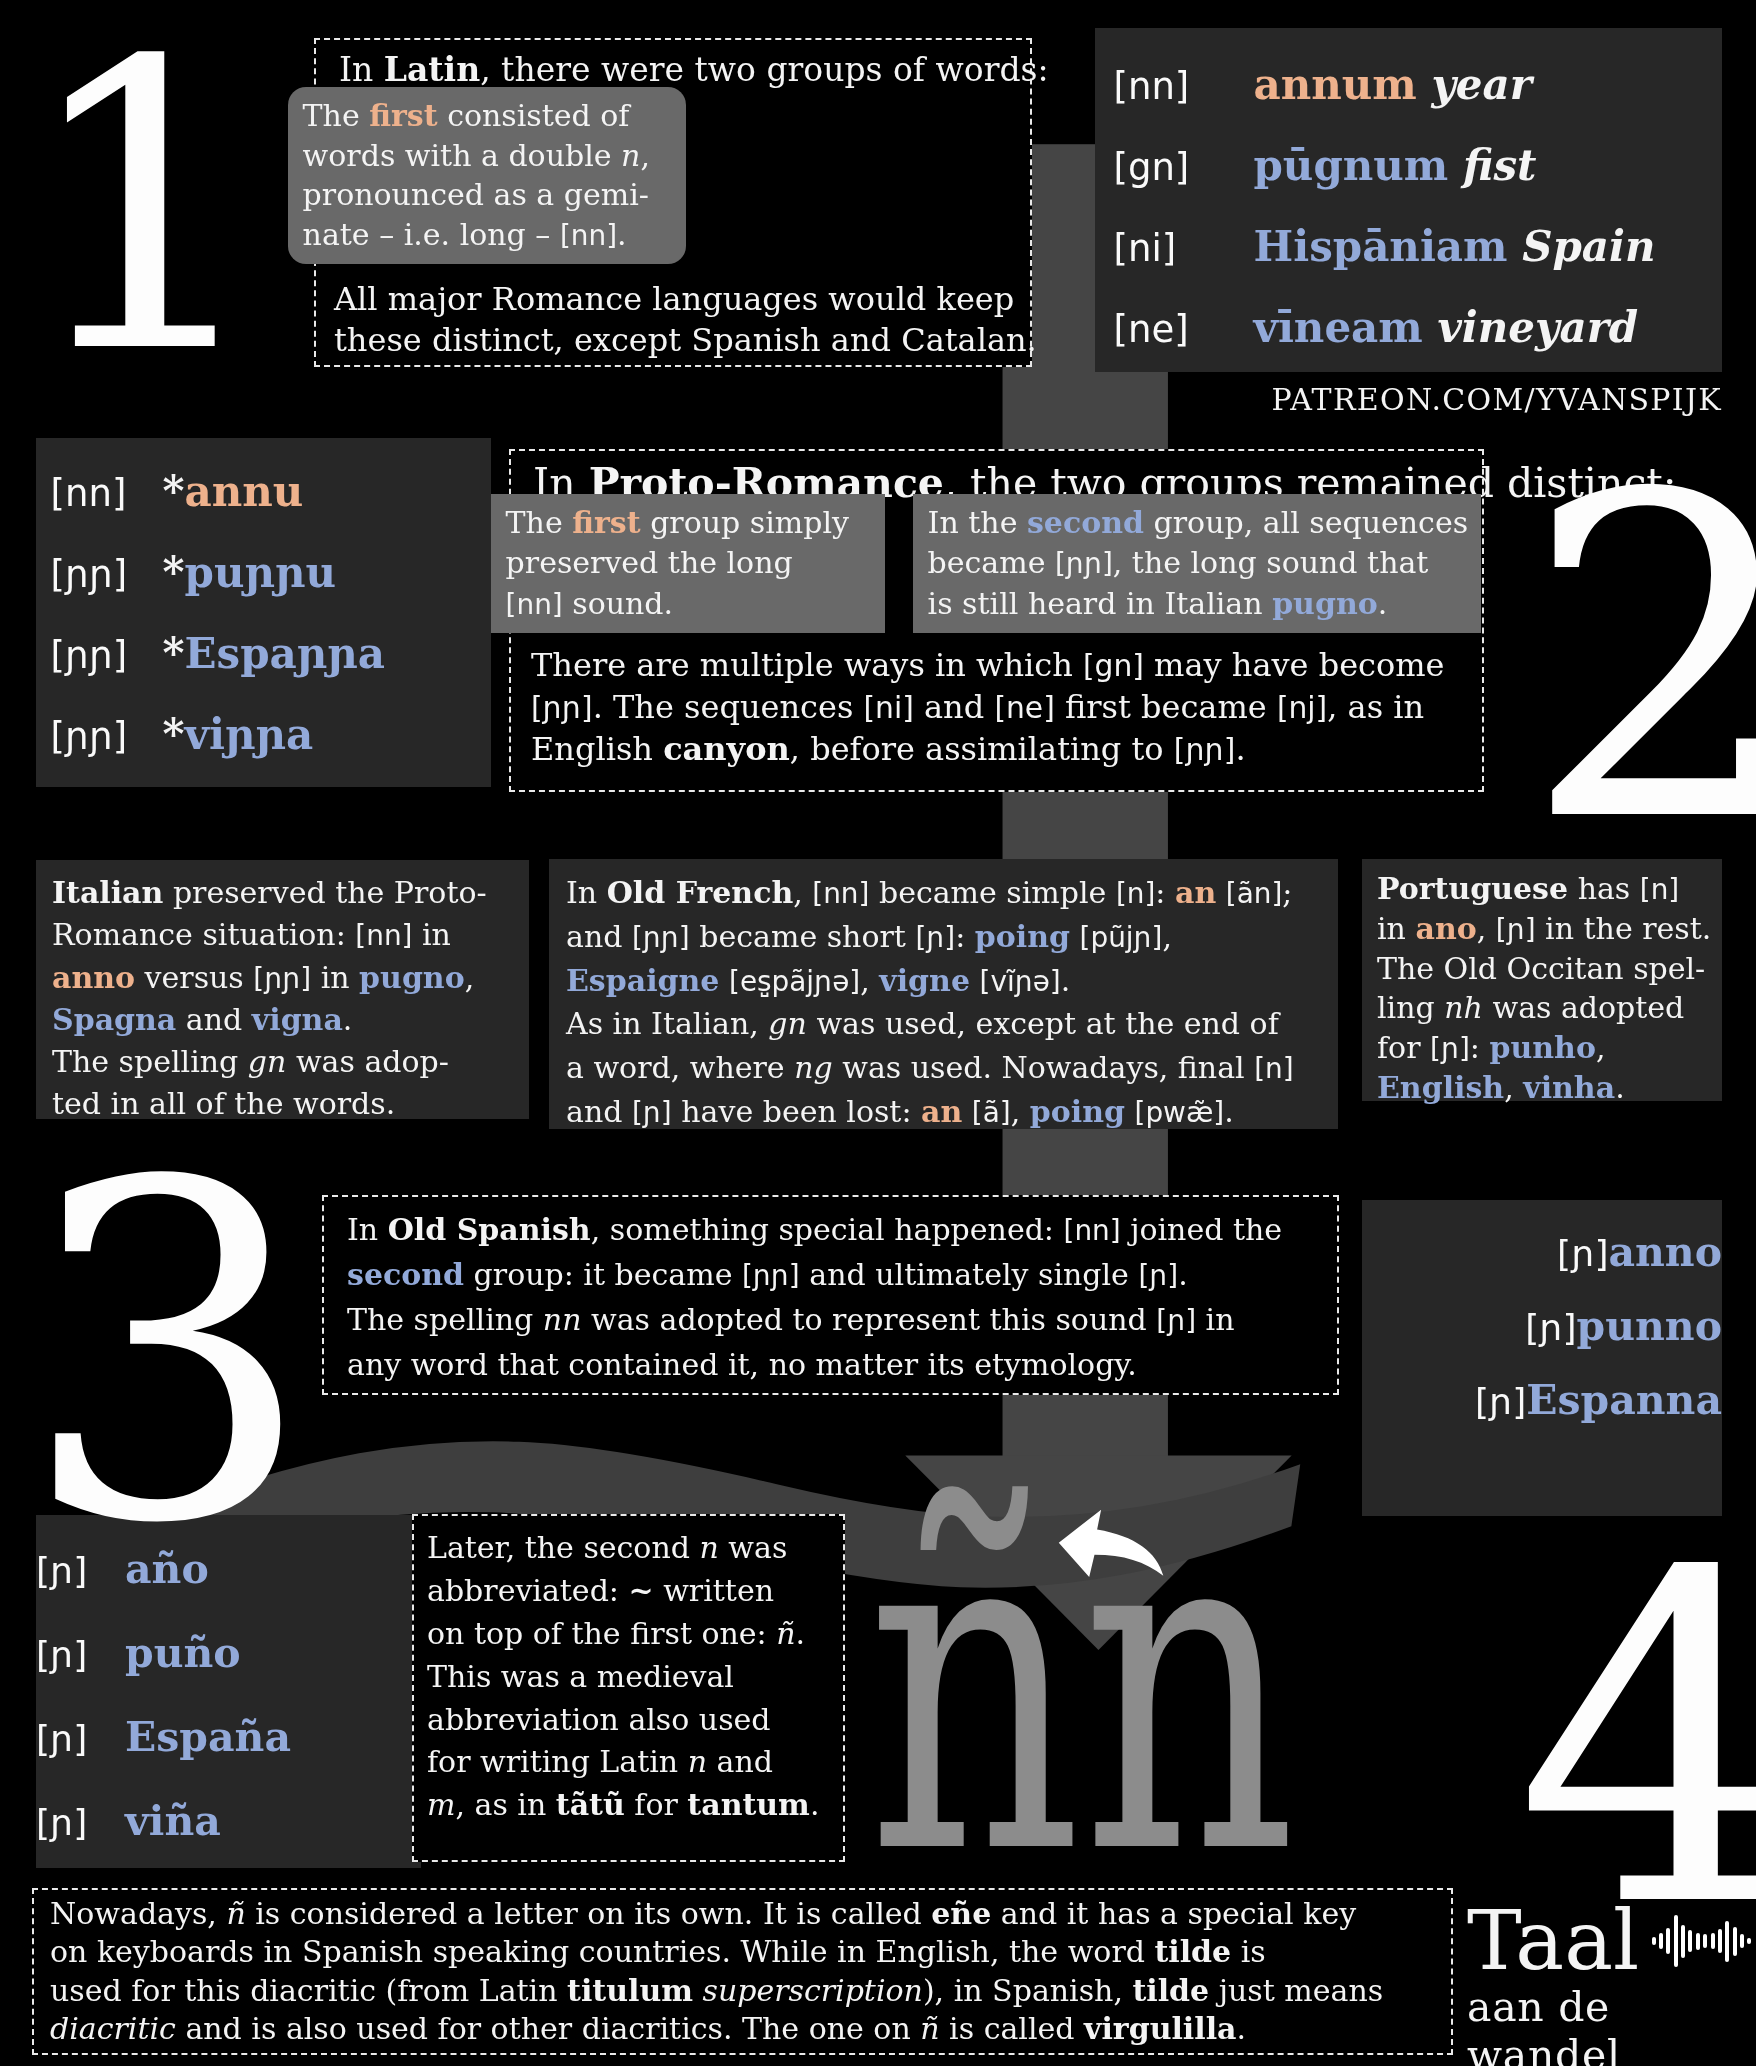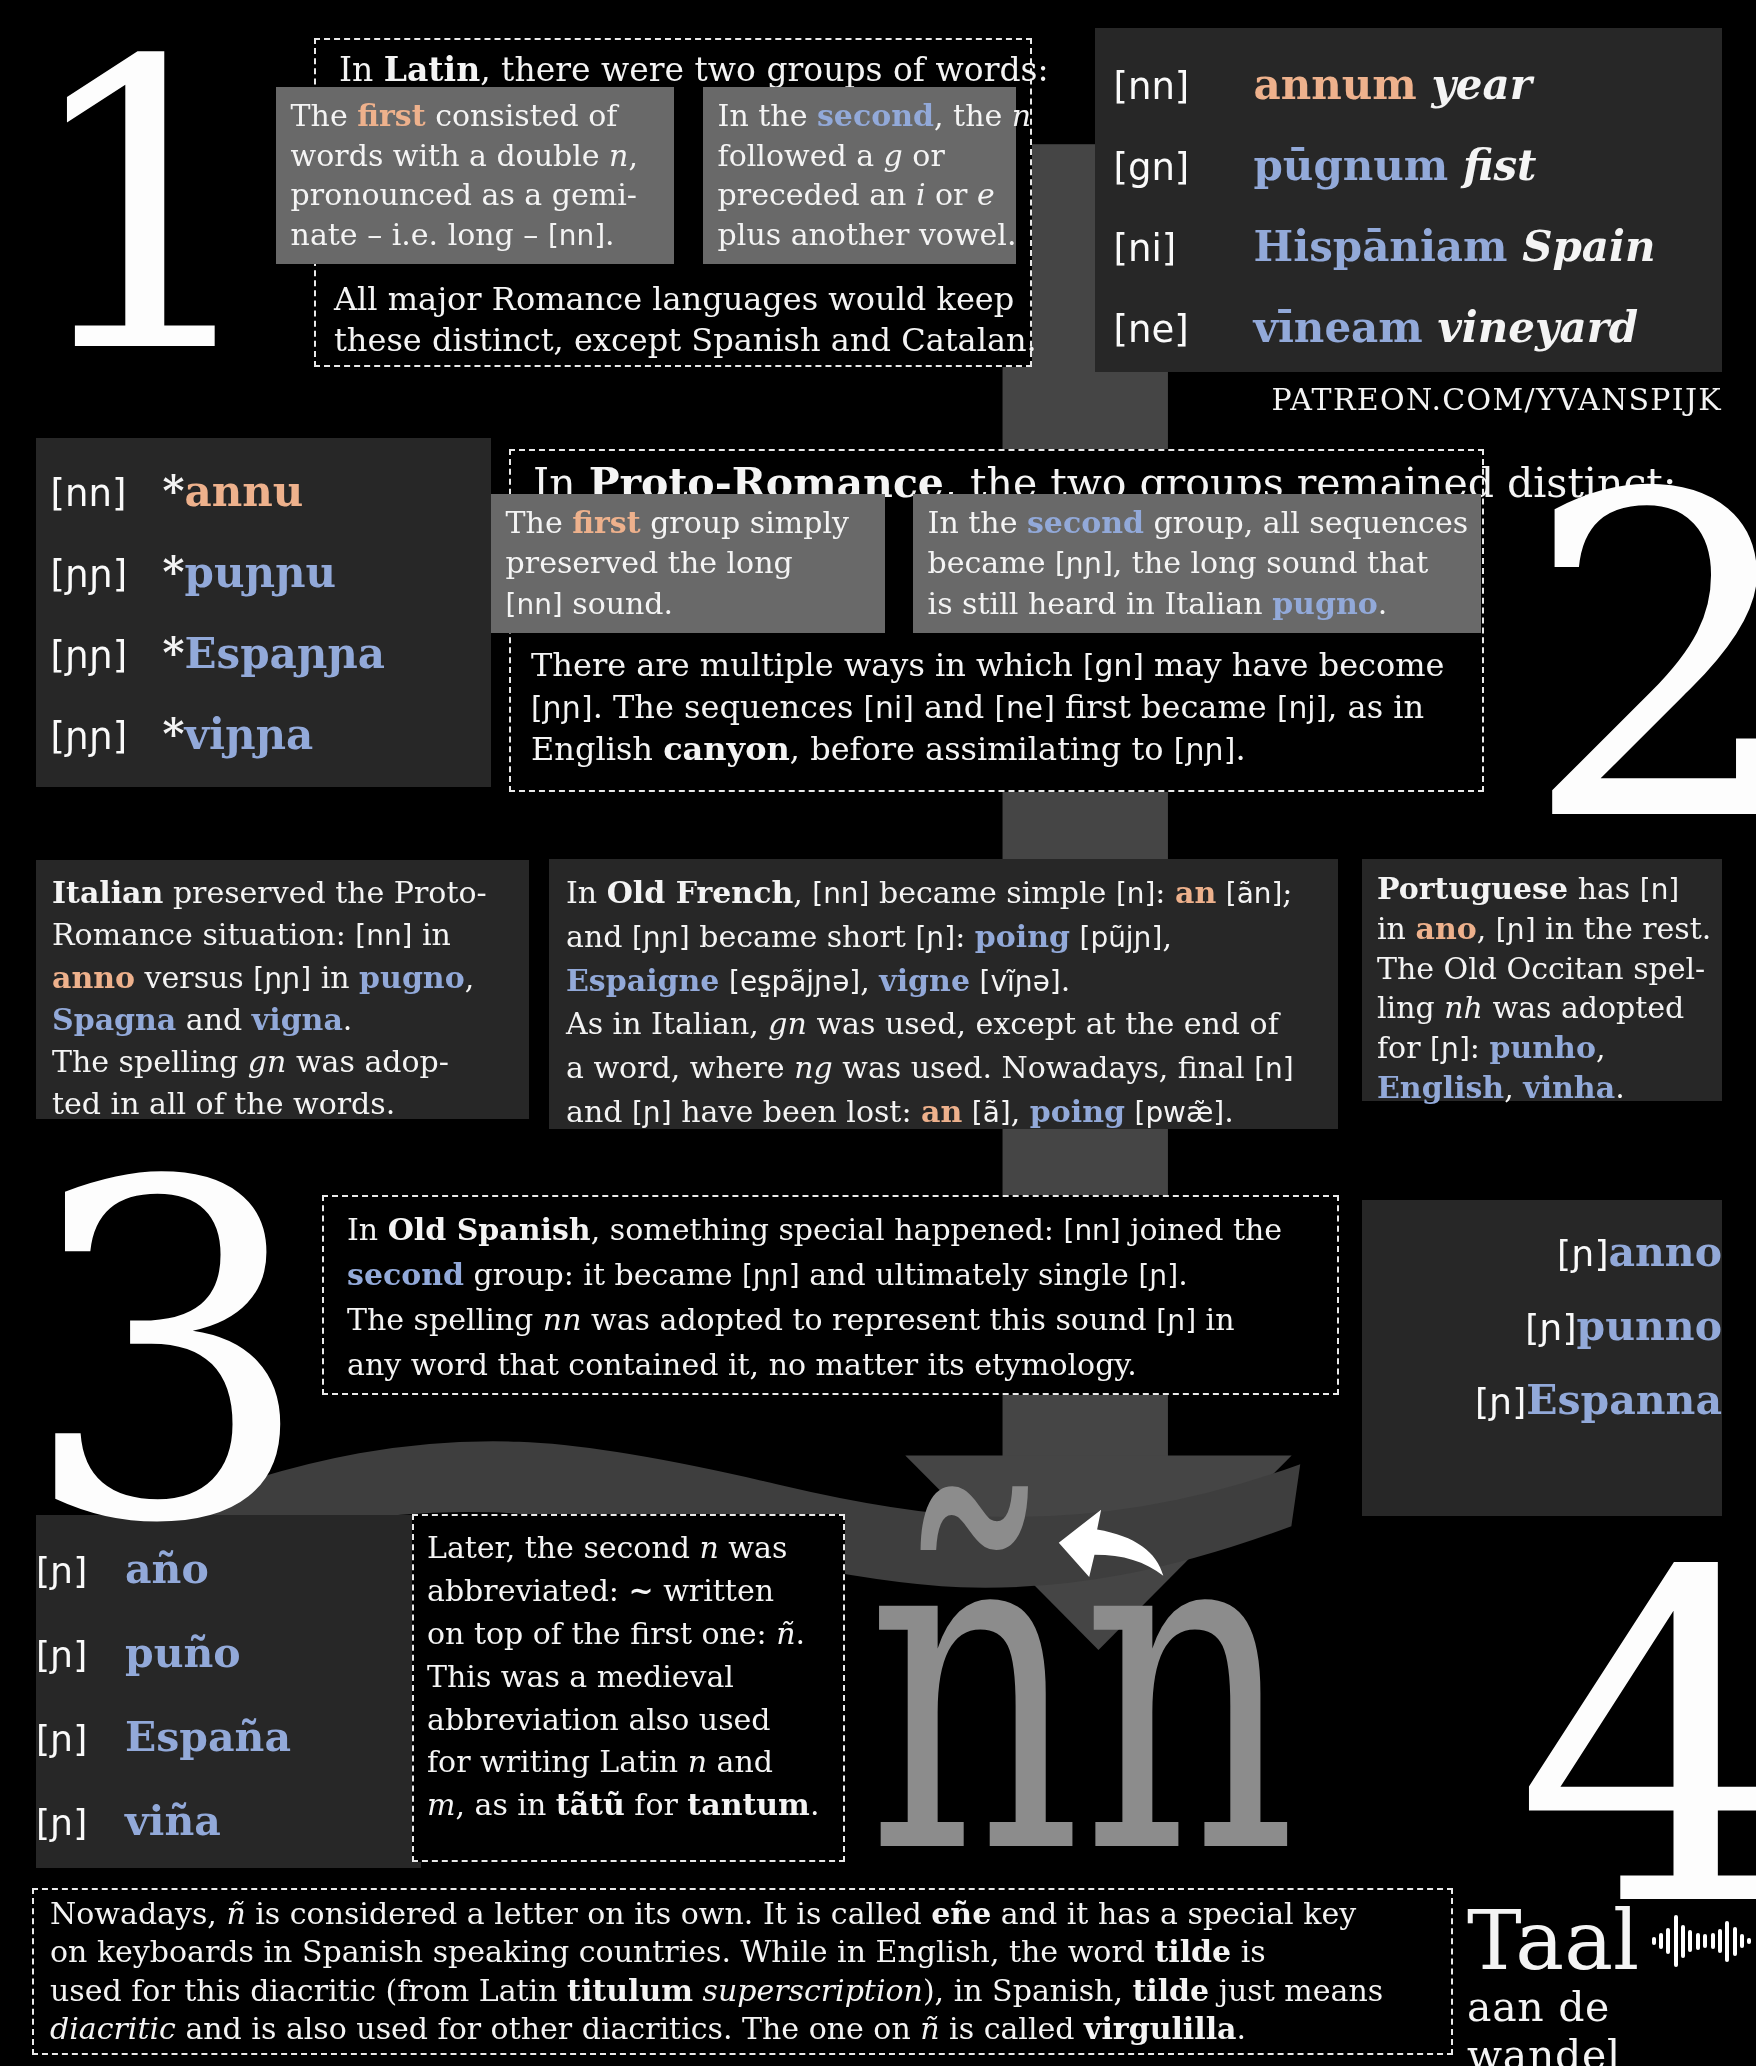--- a/index.html
+++ b/index.html
@@ -54,28 +54,24 @@
 
   <svg class="bg" width="1757" height="2066" viewBox="0 0 2655 3123">
     <rect x="1515" y="218" width="250" height="1990" fill="#454545"></rect>
     <polygon points="1368,2200 1952,2200 1660,2494" fill="#454545"></polygon>
   </svg>
 
   <div class="bignum" style="left:18.5px;top:10px;font-size:397px;">1</div>
 
   <div class="dashed" style="left:314px;top:38px;width:718px;height:329px;"></div>
   <div class="txt" style="left:339px;top:50px;font-size:33px;"><span>In </span><span class="seg-b">Latin</span><span>, there were two groups of words:</span></div>
-  <div class="gbox" style="left:276px;top:87px;width:398px;font-size:30px;line-height:1.32;"><span>The </span><span class="seg-b seg-o">first</span><span> consisted of
+  <div class="gbox" style="left:288px;top:87px;width:398px;font-size:30px;line-height:1.32;border-radius:18px;"><span>The </span><span class="seg-b seg-o">first</span><span> consisted of
 words with a double </span><span class="seg-i">n</span><span>,
 pronounced as a gemi-
 nate – i.e. long – </span><span class="seg-p">[nn]</span><span>.</span></div>
-  <div class="gbox" style="left:703px;top:87px;width:313px;font-size:30px;line-height:1.32;"><span>In the </span><span class="seg-b seg-u">second</span><span>, the </span><span class="seg-i">n</span><span>
-followed a </span><span class="seg-i">g</span><span> or
-preceded an </span><span class="seg-i">i</span><span> or </span><span class="seg-i">e</span><span>
-plus another vowel.</span></div>
   <div class="txt" style="left:334px;top:279px;font-size:32px;line-height:1.27;"><span>All major Romance languages would keep
 these distinct, except Spanish and Catalan.</span></div>
 
   <div class="panel l1" style="left:1095px;top:28px;width:627px;height:344px;padding:16px 0 0 18.5px;box-sizing:border-box;">
     <div class="row"><span class="ipa">[nn]</span><span class="w"><span class="seg-b seg-o">annum</span><span>  </span><span class="seg-i seg-gl">year</span></span></div>
     <div class="row"><span class="ipa">[gn]</span><span class="w"><span class="seg-b seg-u">pūgnum</span><span>  </span><span class="seg-i seg-gl">fist</span></span></div>
     <div class="row"><span class="ipa">[ni]</span><span class="w"><span class="seg-b seg-u">Hispāniam</span><span>  </span><span class="seg-i seg-gl">Spain</span></span></div>
     <div class="row"><span class="ipa">[ne]</span><span class="w"><span class="seg-b seg-u">vīneam</span><span>  </span><span class="seg-i seg-gl">vineyard</span></span></div>
   </div>
 

